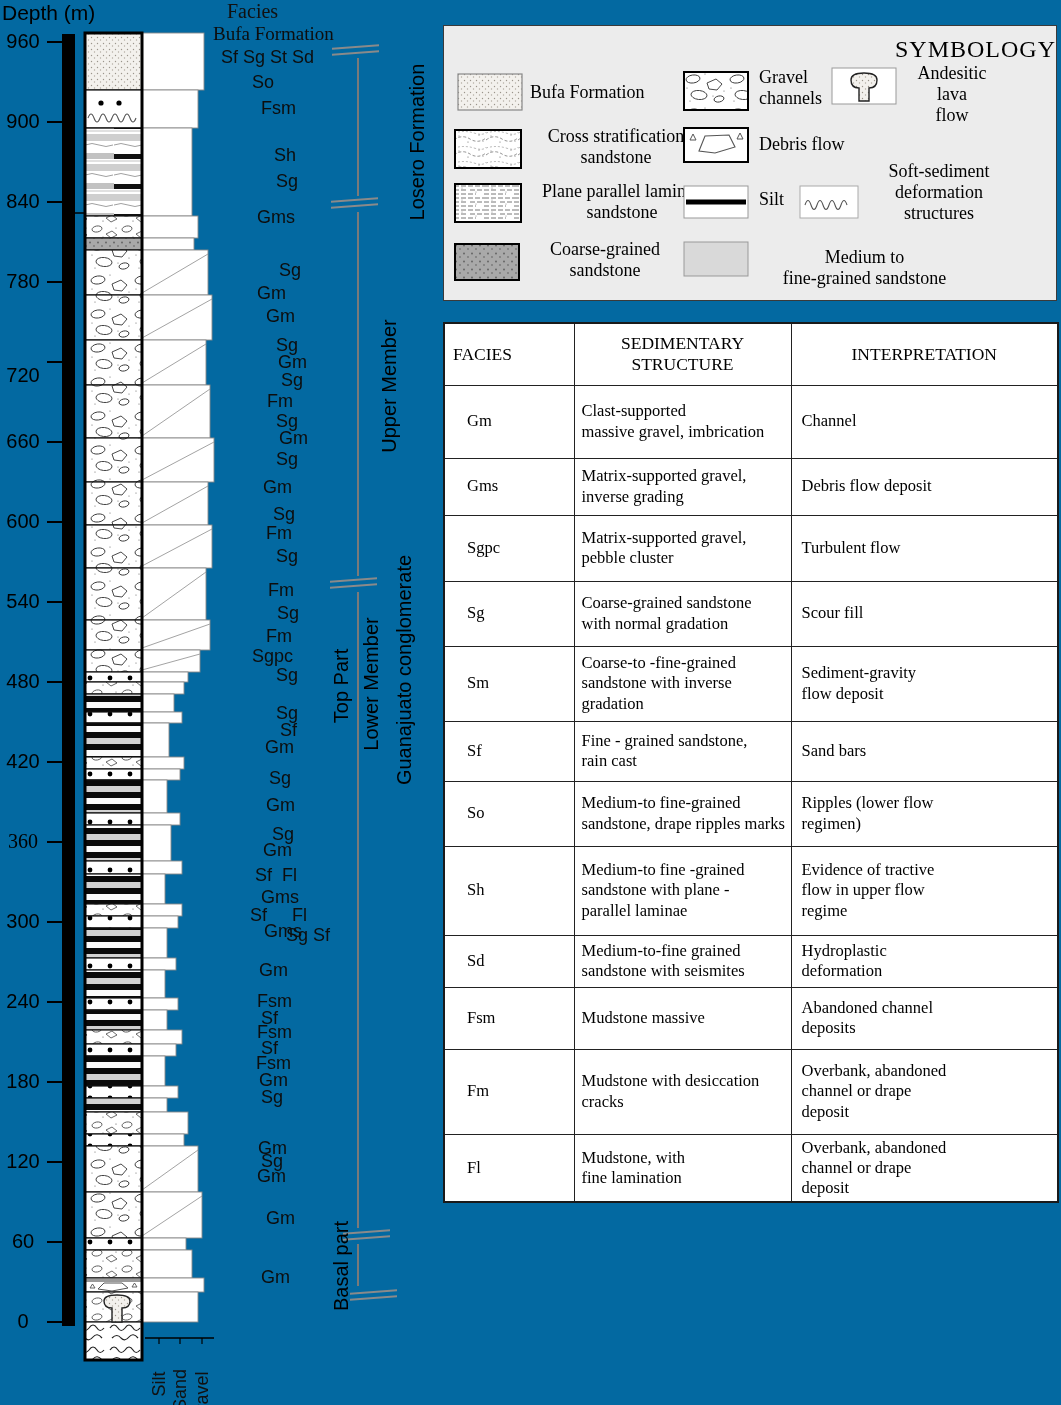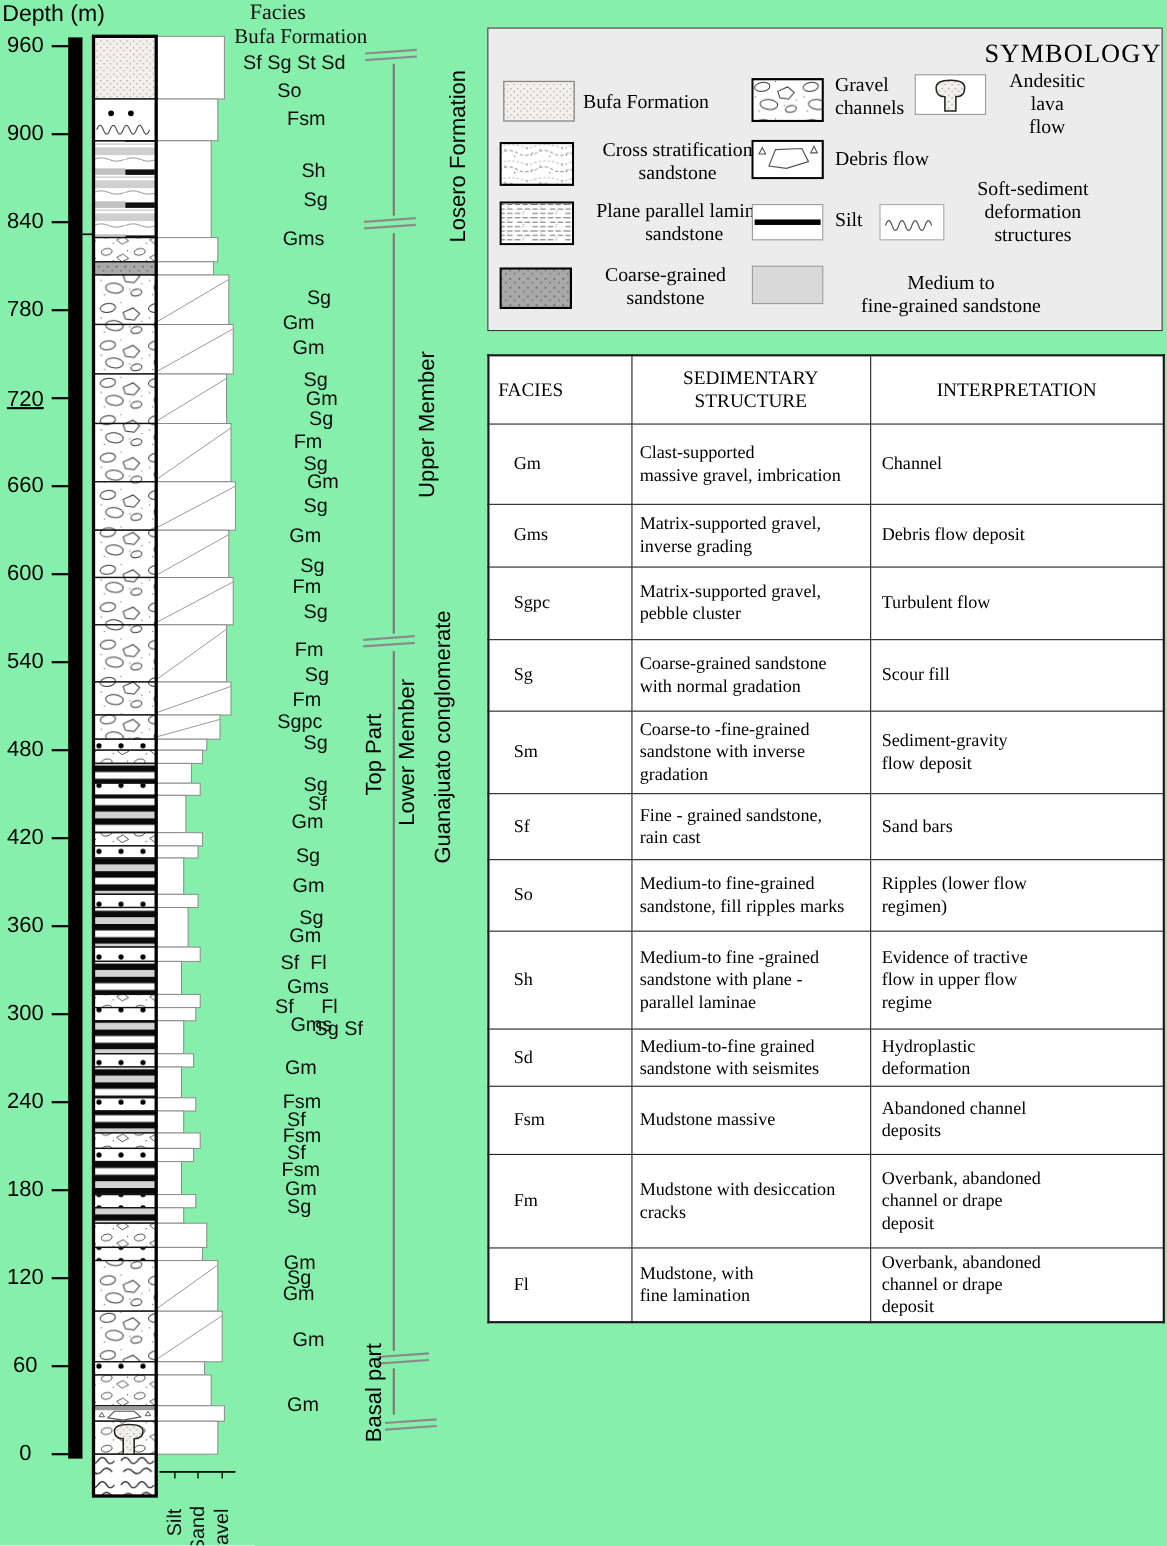--- a/index.html
+++ b/index.html
@@ -1,17 +1,17 @@
 <!DOCTYPE html>
 <html><head>
 <meta charset="utf-8">
 <style>
   *{box-sizing:border-box;margin:0;padding:0}
   html,body{background:#fff}
-  .figure{position:relative;width:1061px;height:1405px;background:#86efac;overflow:hidden;
+  .figure{position:relative;width:1061px;height:1405px;background:#0369a1;overflow:hidden;
           font-family:"Liberation Sans",sans-serif;color:#111}
   .depth-title{position:absolute;left:2px;top:1px;font-size:21px;color:#000}
   .facies-head{position:absolute;left:227px;top:0;font-size:20px;font-family:"Liberation Serif",serif}
   #col-svg{position:absolute;left:0;top:0}
   .tick-label{position:absolute;width:46px;text-align:center;font-size:20px;color:#000}
   .tick-line{position:absolute;height:2px;background:#000}
   .fl{position:absolute;font-size:18px;white-space:pre;color:#0d0d0d}
   .fl.serif{font-family:"Liberation Serif",serif;font-size:19px}
   .side-label{position:absolute;white-space:nowrap;font-size:20px;color:#000;
               transform:translate(-50%,-50%) rotate(-90deg)}
@@ -246,33 +246,33 @@
 
   <div id="axis-ticks">
       <div class="tick-label" style="left: 0px; top: 30.0032px;">960</div>
       <div class="tick-line" style="left: 47px; top: 41.0032px; width: 15px;"></div>
       <div class="tick-label" style="left: 0px; top: 110.003px;">900</div>
       <div class="tick-line" style="left: 47px; top: 121.003px; width: 15px;"></div>
       <div class="tick-label" style="left: 0px; top: 190.003px;">840</div>
       <div class="tick-line" style="left: 47px; top: 201.003px; width: 15px;"></div>
       <div class="tick-label" style="left: 0px; top: 270.003px;">780</div>
       <div class="tick-line" style="left: 47px; top: 281.003px; width: 15px;"></div>
-      <div class="tick-label" style="left: 0px; top: 352px; text-decoration: underline;">720</div>
+      <div class="tick-label" style="left: 0px; top: 364px;">720</div>
       <div class="tick-line" style="left: 47px; top: 361.002px; width: 15px;"></div>
       <div class="tick-label" style="left: 0px; top: 430.002px;">660</div>
       <div class="tick-line" style="left: 47px; top: 441.002px; width: 15px;"></div>
       <div class="tick-label" style="left: 0px; top: 510.002px;">600</div>
       <div class="tick-line" style="left: 47px; top: 521.002px; width: 15px;"></div>
       <div class="tick-label" style="left: 0px; top: 590.002px;">540</div>
       <div class="tick-line" style="left: 47px; top: 601.002px; width: 15px;"></div>
       <div class="tick-label" style="left: 0px; top: 670.002px;">480</div>
       <div class="tick-line" style="left: 47px; top: 681.002px; width: 15px;"></div>
       <div class="tick-label" style="left: 0px; top: 750.001px;">420</div>
       <div class="tick-line" style="left: 47px; top: 761.001px; width: 15px;"></div>
-      <div class="tick-label" style="left: 0px; top: 830.001px;">360</div>
+      <div class="tick-label" style="left: 0px; top: 830.001px; font-family: Liberation Serif, serif;">360</div>
       <div class="tick-line" style="left: 47px; top: 841.001px; width: 15px;"></div>
       <div class="tick-label" style="left: 0px; top: 910.001px;">300</div>
       <div class="tick-line" style="left: 47px; top: 921.001px; width: 15px;"></div>
       <div class="tick-label" style="left: 0px; top: 990.001px;">240</div>
       <div class="tick-line" style="left: 47px; top: 1001px; width: 15px;"></div>
       <div class="tick-label" style="left: 0px; top: 1070px;">180</div>
       <div class="tick-line" style="left: 47px; top: 1081px; width: 15px;"></div>
       <div class="tick-label" style="left: 0px; top: 1150px;">120</div>
       <div class="tick-line" style="left: 47px; top: 1161px; width: 15px;"></div>
       <div class="tick-label" style="left: 0px; top: 1230px;">60</div>
@@ -466,21 +466,21 @@
         </tr>
         <tr style="height: 60px;">
           <td class="fcode">Sf</td>
           <td class="fstruct">Fine - grained sandstone,
 rain cast</td>
           <td class="finterp">Sand bars</td>
         </tr>
         <tr style="height: 65px;">
           <td class="fcode">So</td>
           <td class="fstruct">Medium-to fine-grained
-sandstone, fill ripples marks</td>
+sandstone, drape ripples marks</td>
           <td class="finterp">Ripples (lower flow
 regimen)</td>
         </tr>
         <tr style="height: 89px;">
           <td class="fcode">Sh</td>
           <td class="fstruct">Medium-to fine -grained
 sandstone with plane -
 parallel laminae</td>
           <td class="finterp">Evidence of tractive
 flow in upper flow

